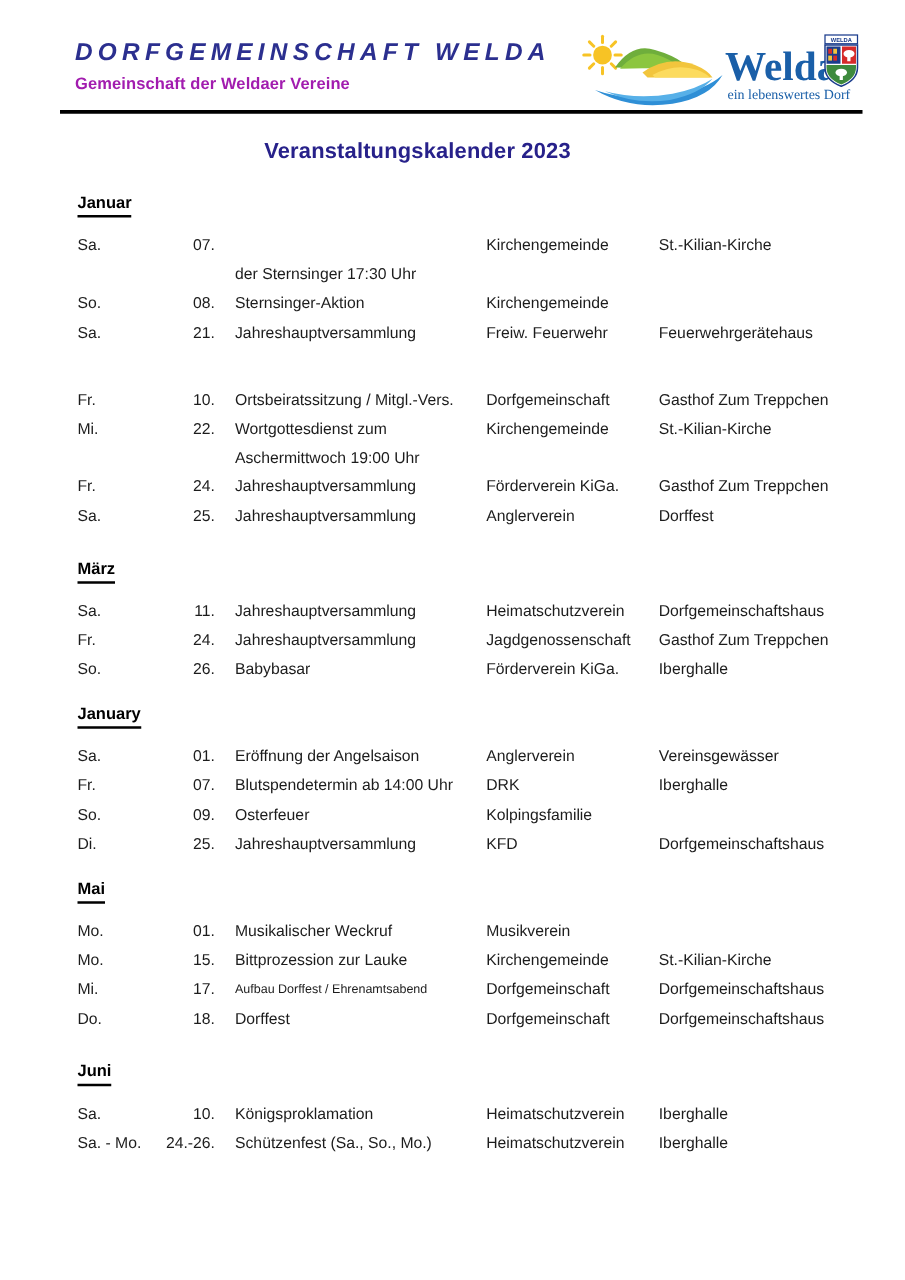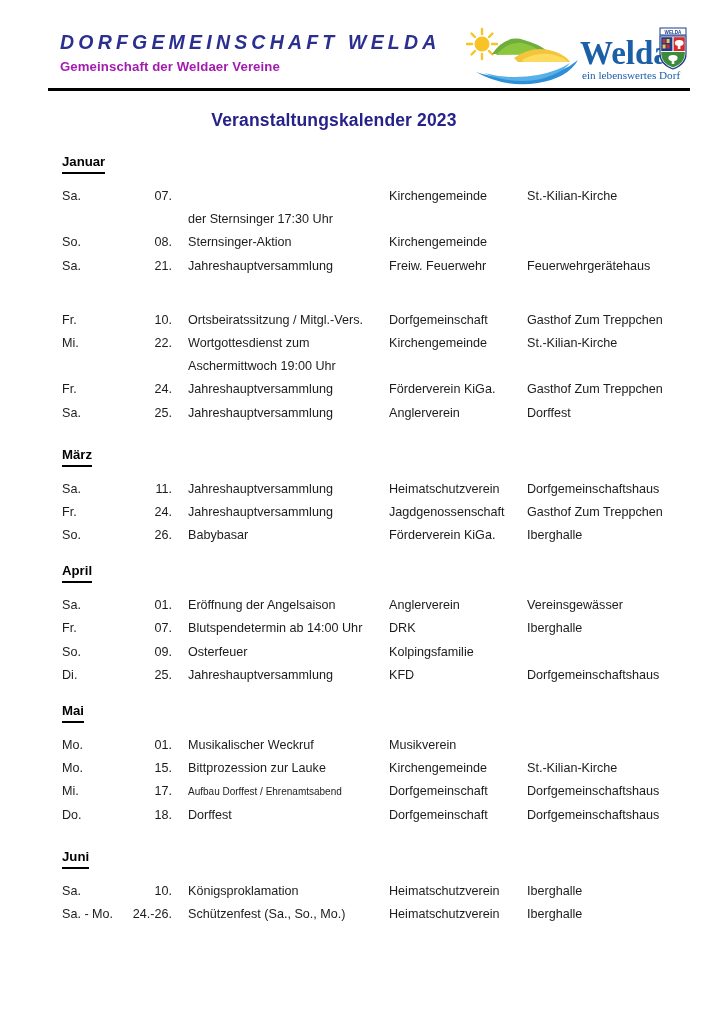--- a/index.html
+++ b/index.html
@@ -325,21 +325,21 @@
             <div class="c-day">So.</div>
             <div class="c-date">26.</div>
             <div class="c-event">Babybasar</div>
             <div class="c-org">Förderverein KiGa.</div>
             <div class="c-loc">Iberghalle</div>
           </div>
         </div>
       </div>
       <div class="month-sep tight"></div>
       <div class="month">
-        <div class="month-head"><span>April</span></div>
+        <div class="month-head"><span>January</span></div>
         <div class="rows">
           <div class="row">
             <div class="c-day">Sa.</div>
             <div class="c-date">01.</div>
             <div class="c-event">Eröffnung der Angelsaison</div>
             <div class="c-org">Anglerverein</div>
             <div class="c-loc">Vereinsgewässer</div>
           </div>
           <div class="row">
             <div class="c-day">Fr.</div>

